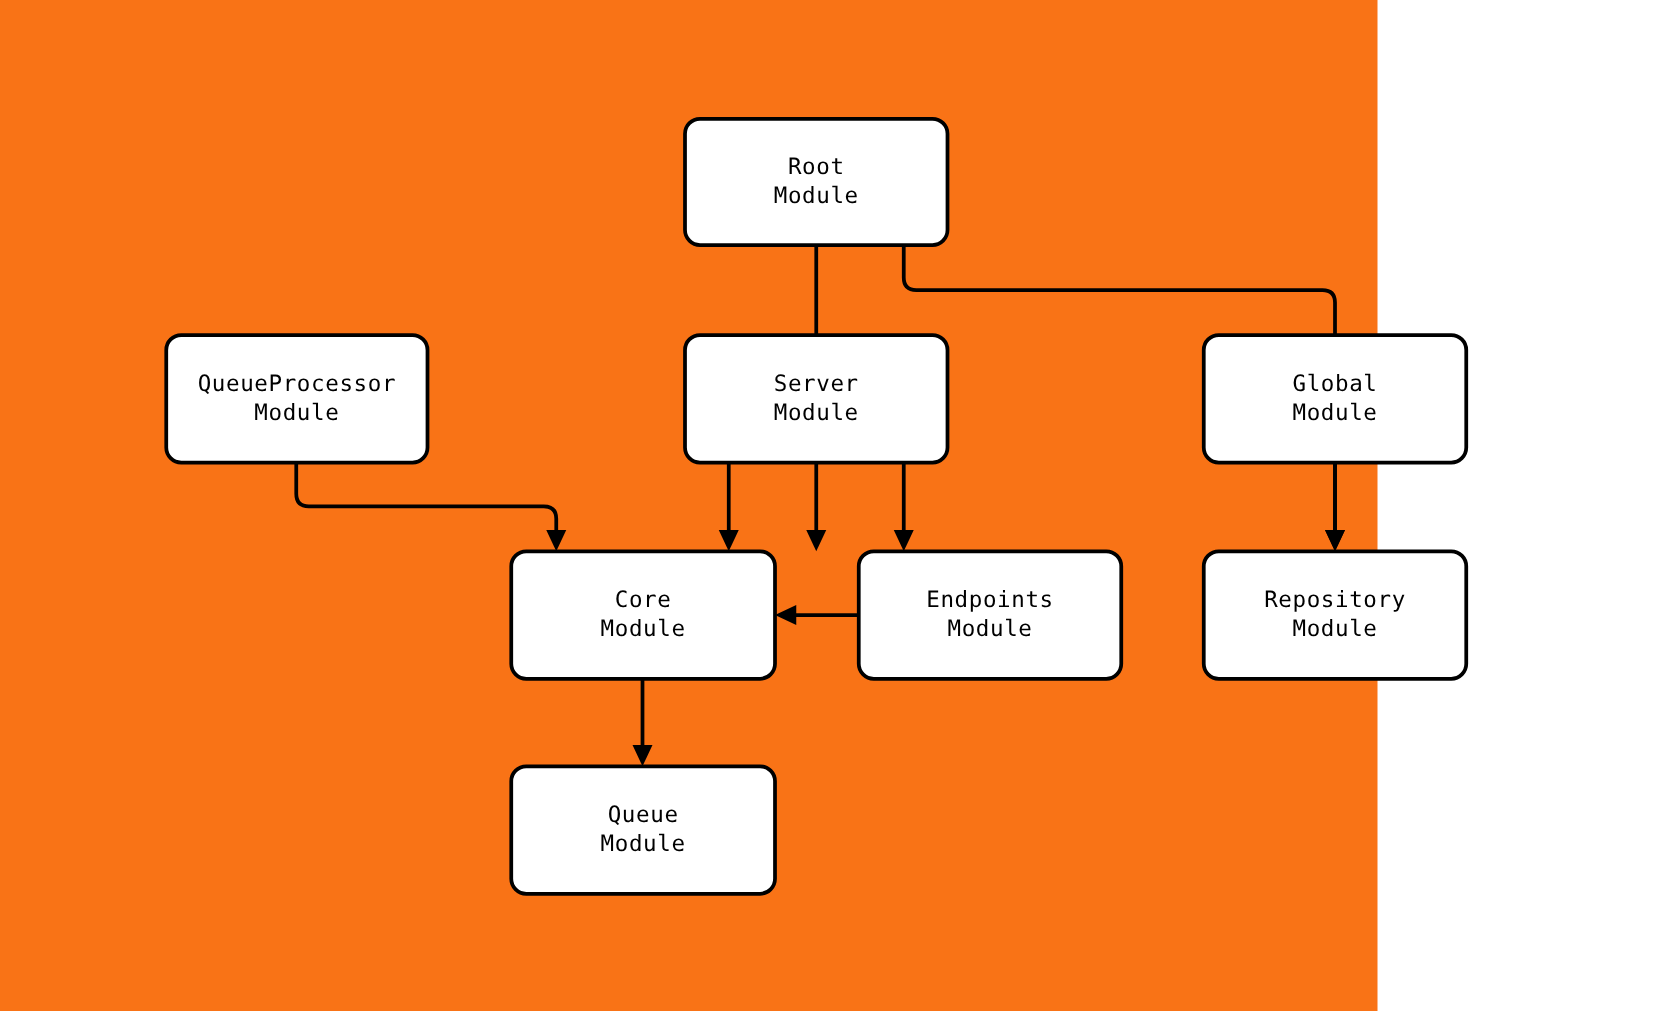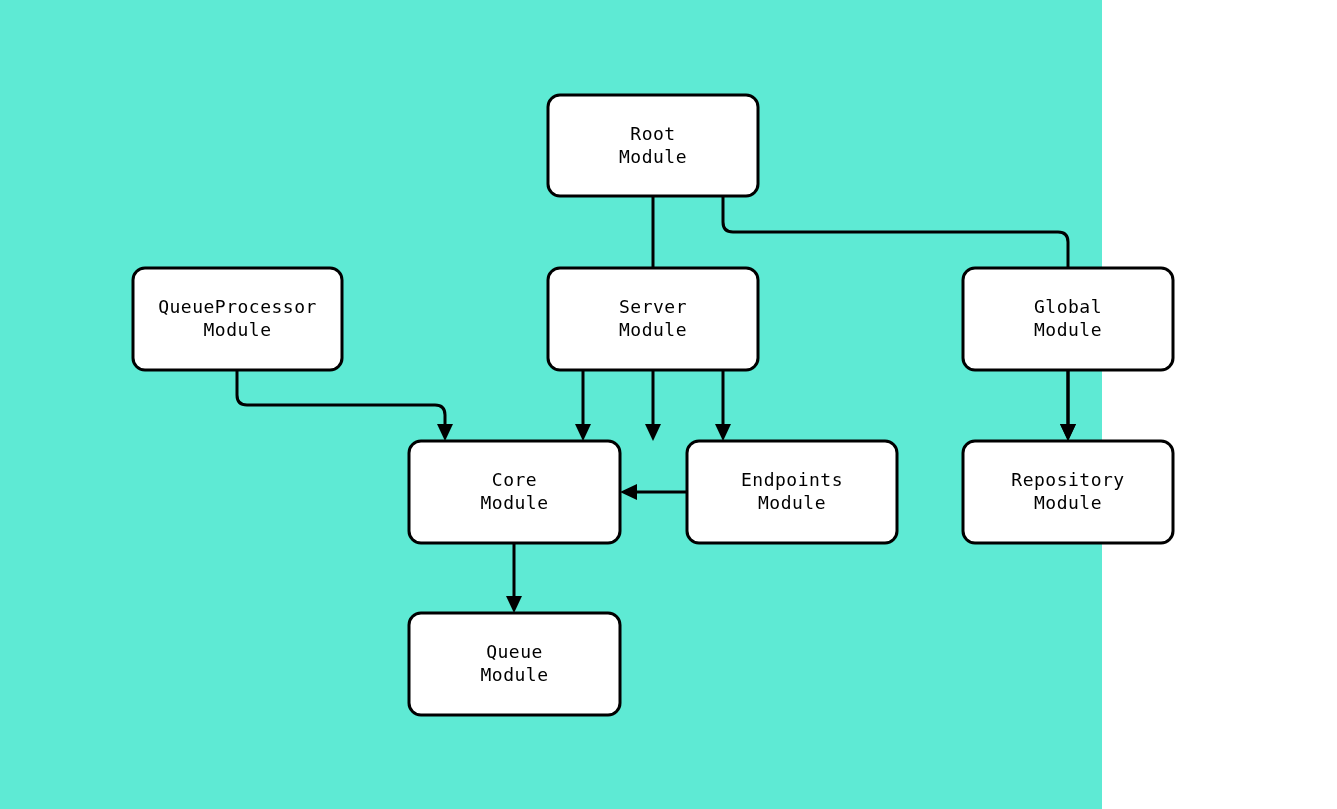--- a/index.html
+++ b/index.html
@@ -11,21 +11,21 @@
   body {
     width: 1337px;
     height: 809px;
     font-family: "DejaVu Sans Mono", "Liberation Mono", monospace;
     overflow: hidden;
   }
   #diagram-canvas {
     position: relative;
     width: 1102px;
     height: 809px;
-    background: #5eead4;
+    background: #f97316;
   }
   svg.diagram-svg {
     position: absolute;
     top: 0;
     left: 0;
     width: 1337px;
     height: 809px;
     display: block;
   }
   .node-box {

